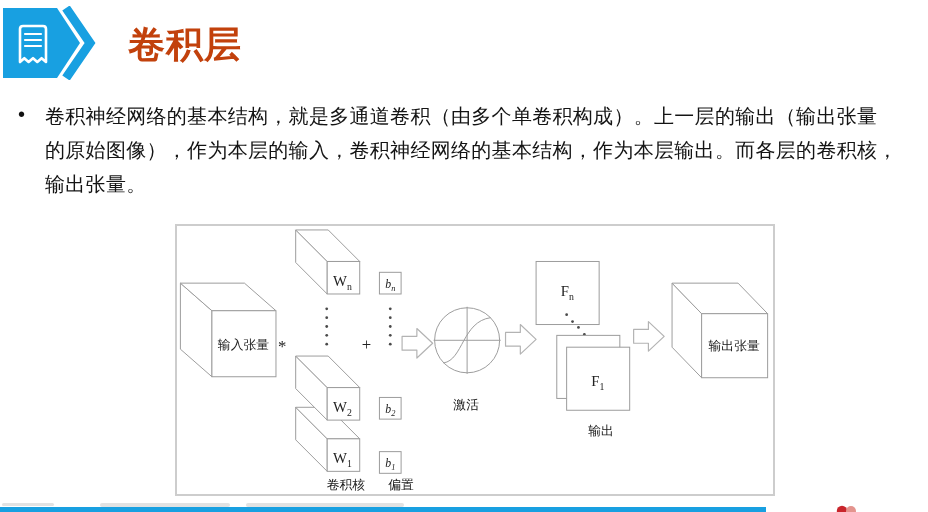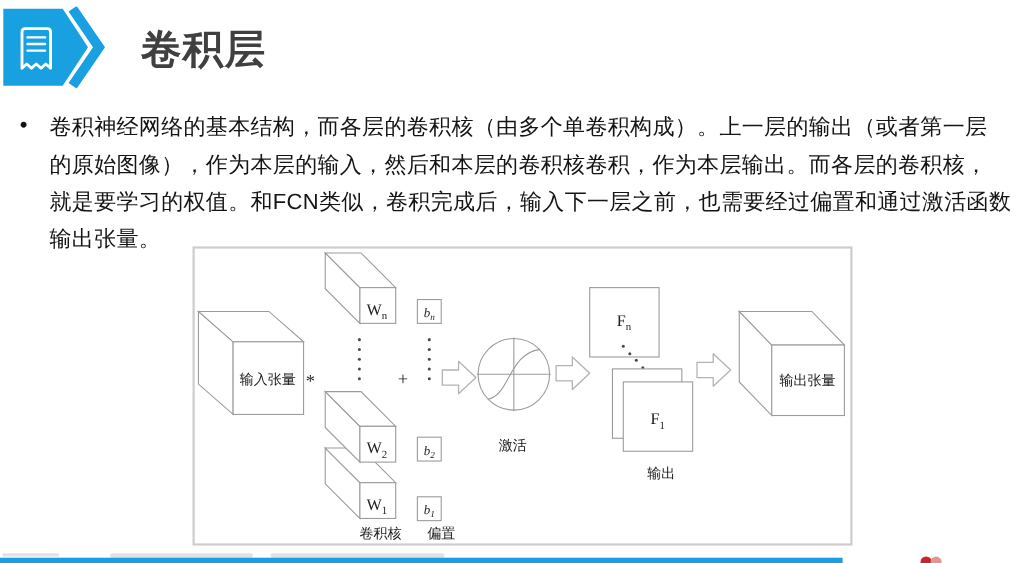--- a/index.html
+++ b/index.html
@@ -4,21 +4,21 @@
 <style>
   html,body{margin:0;padding:0;}
   body{
     width:928px;height:512px;position:relative;overflow:hidden;
     background:#ffffff;font-family:"Liberation Sans",sans-serif;
   }
   
   .hdr-icon{position:absolute;left:0;top:6px;}
   .page-title{
     position:absolute;left:128px;top:20px;margin:0;
-    font-size:37px;font-weight:bold;color:#404040;letter-spacing:1px;
+    font-size:37px;font-weight:bold;color:#c2410c;letter-spacing:1px;
     font-family:Liberation Serif, serif;
   }
   
   .body-text{position:absolute;left:18px;top:99px;}
   .bullet{position:absolute;left:0;top:4px;font-size:20px;color:#111;}
   .lines{margin-left:27px;width:882px;}
   .lines .bline{
     font-size:20px;line-height:34px;color:#141414;
     letter-spacing:0.3px;white-space:nowrap;
   }
@@ -55,23 +55,22 @@
       <path d="M20,56 V23 Q20,20 23,20 H43 Q46,20 46,23 V56 L41.6,52.2 L37.3,56 L33,52.2 L28.6,56 L24.3,52.2 Z" stroke-width="2.6"></path>
       <path d="M25,28 H41 M25,34 H41 M25,40 H41" stroke-width="2.2"></path>
     </g>
   </svg>
   <h1 class="page-title">卷积层</h1>
 </div>
 
 <div class="body-text">
   <span class="bullet">•</span>
   <div class="lines">
-    <div class="bline">卷积神经网络的基本结构，而各层的卷积核（由多个单卷积构成）。上一层的输出（或者第一层</div>
-    <div class="bline">的原始图像），作为本层的输入，然后和本层的卷积核卷积，作为本层输出。而各层的卷积核，</div>
-    <div class="bline">就是要学习的权值。和FCN类似，卷积完成后，输入下一层之前，也需要经过偏置和通过激活函数</div>
+    <div class="bline">卷积神经网络的基本结构，就是多通道卷积（由多个单卷积构成）。上一层的输出（输出张量</div>
+    <div class="bline">的原始图像），作为本层的输入，卷积神经网络的基本结构，作为本层输出。而各层的卷积核，</div>
     <div class="bline">输出张量。</div>
   </div>
 </div>
 
 <div class="diagram">
   <svg width="596" height="268" viewBox="0 0 600 272">
 
     <g>
       <polygon class="shape" points="33,86 1,58 1,125 33,153"></polygon>
       <polygon class="shape" points="33,86 98,86 66,58 1,58"></polygon>

